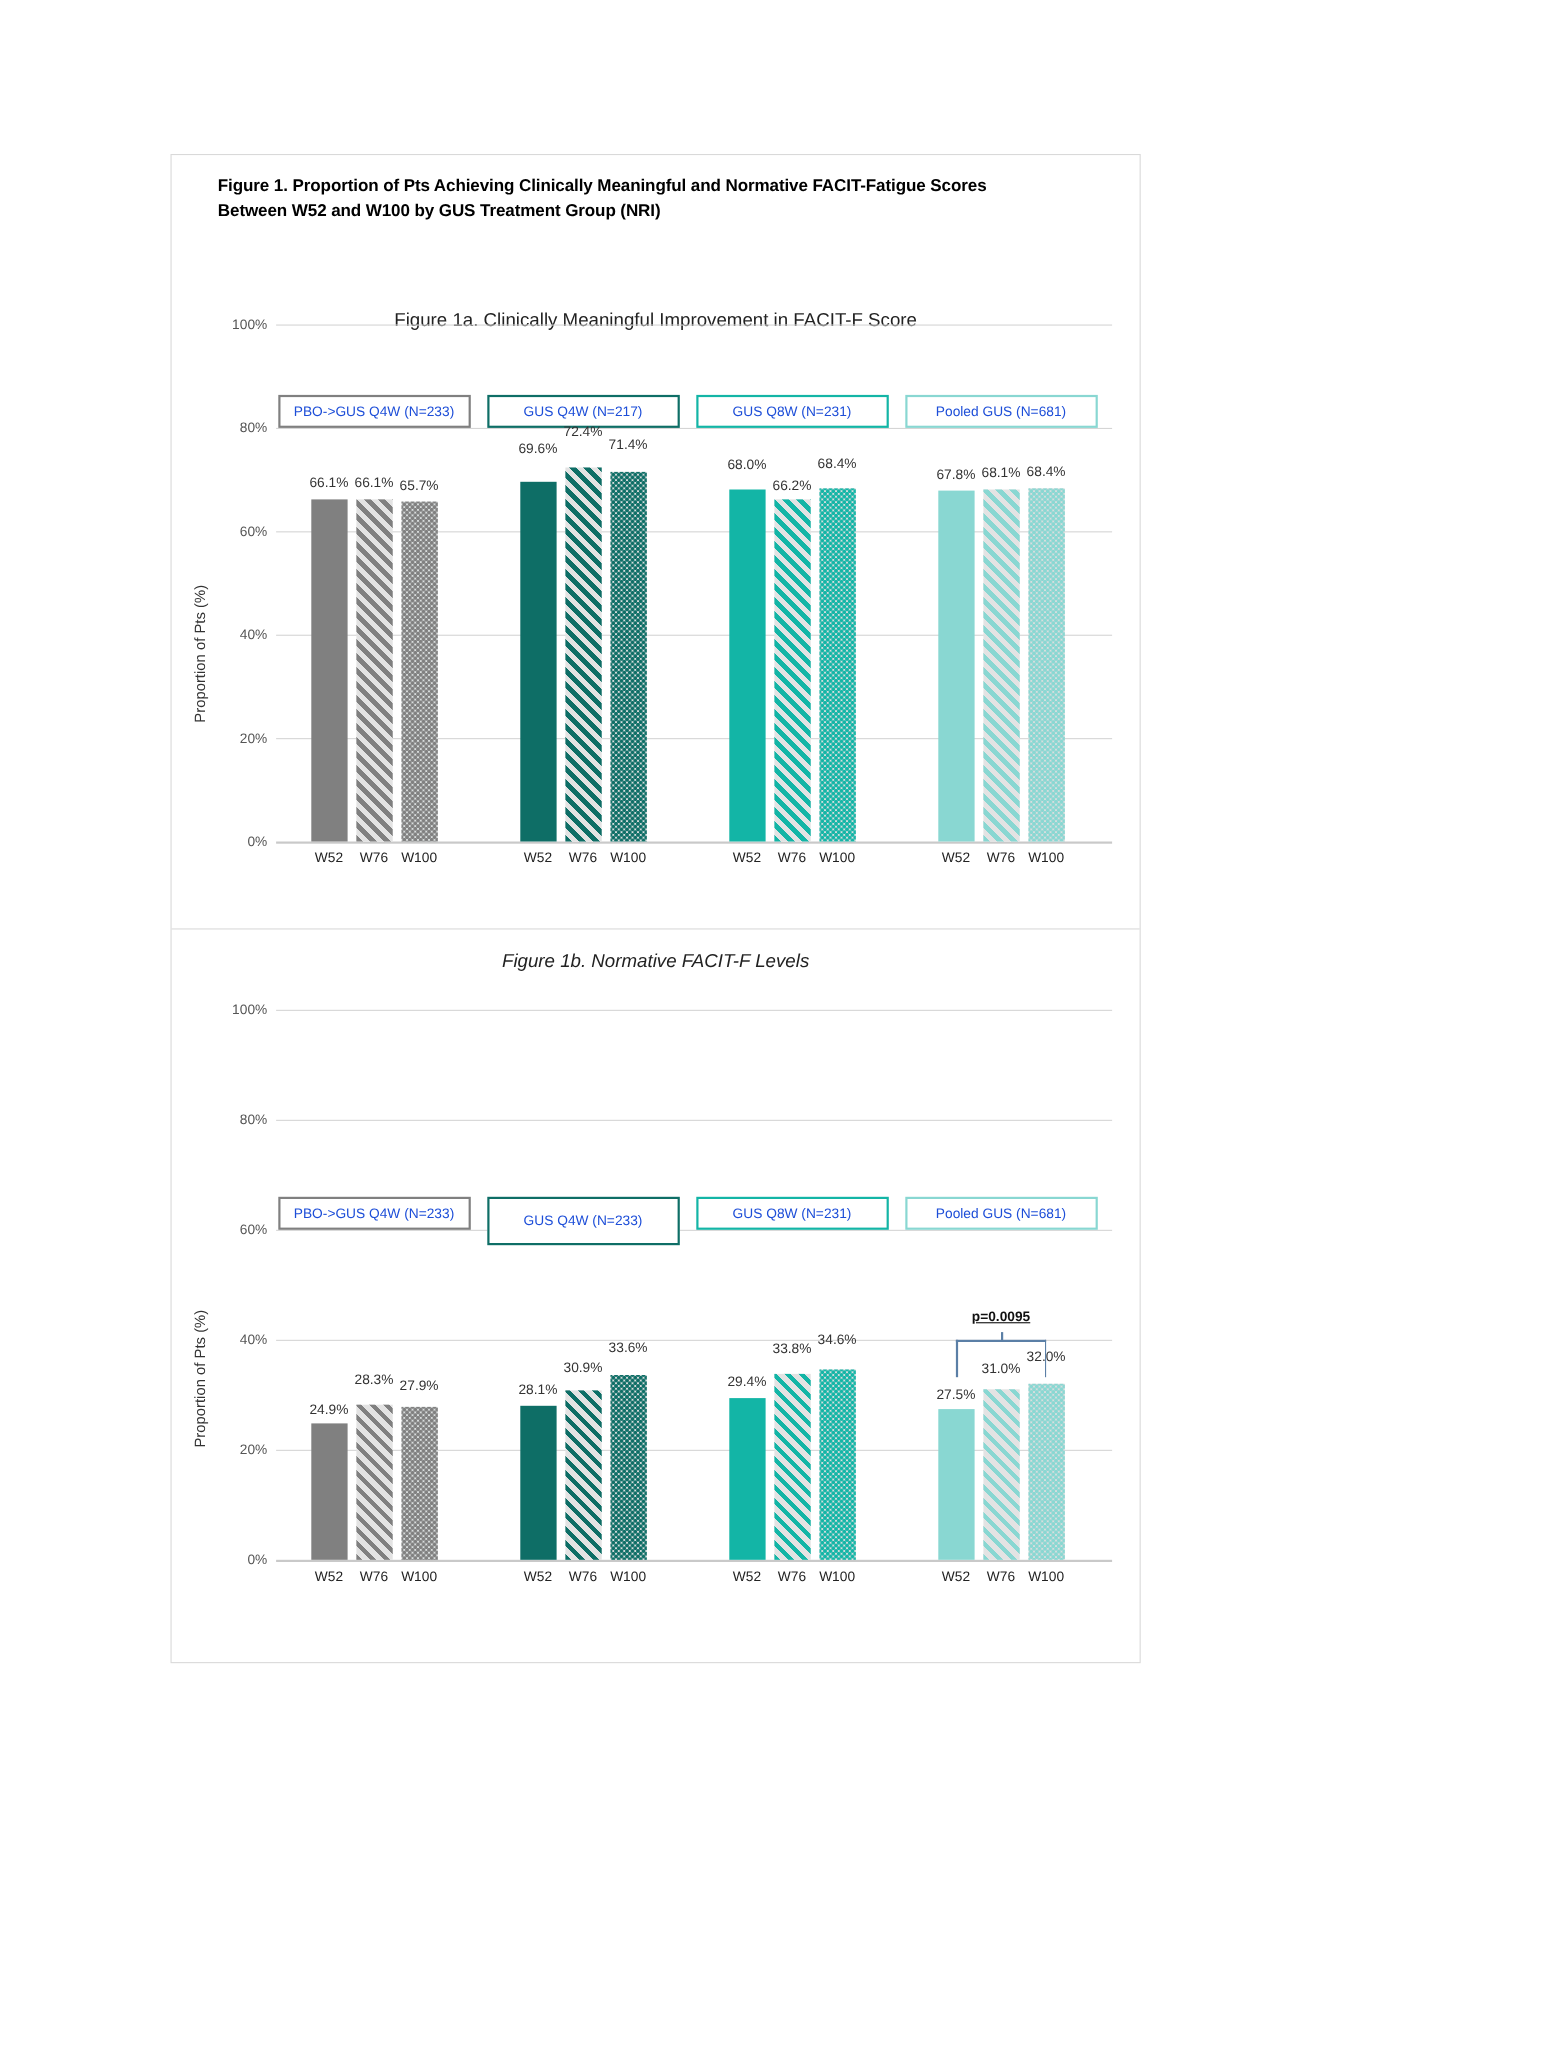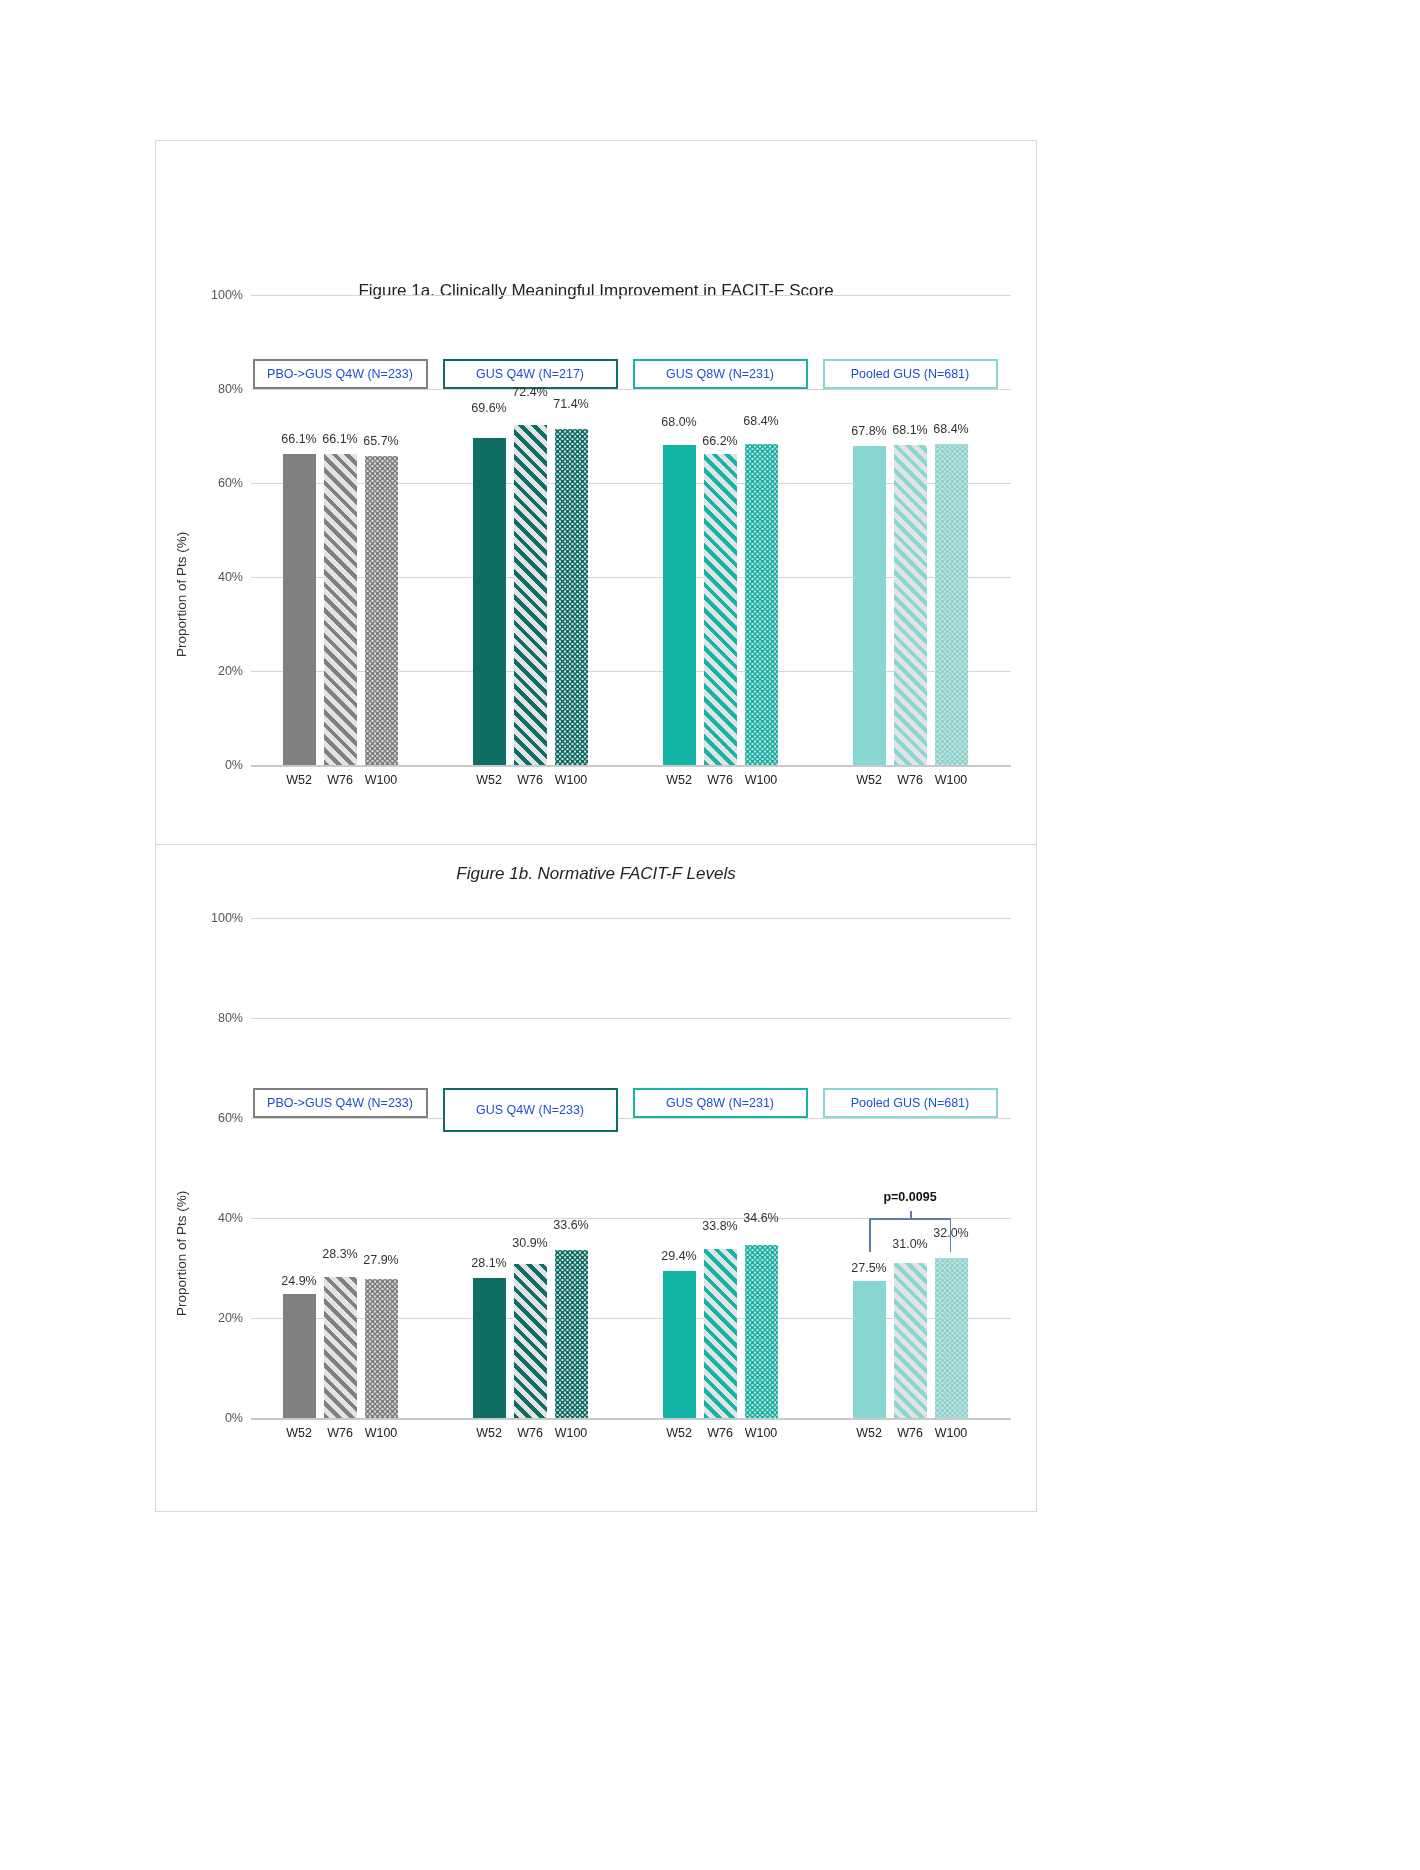--- a/index.html
+++ b/index.html
@@ -117,20 +117,24 @@
     transform:translateX(-50%);
   }
   .pval-bracket{position:absolute;}
   .pval-bracket i{position:absolute;background:#5b7fa6;display:block;}
 </style>
 </head>
 <body>
 
 <div class="page">
 
+  <div class="fig-title">
+    <div>Figure 1. Proportion of Pts Achieving Clinically Meaningful and Normative FACIT-Fatigue Scores</div>
+    <div>Between W52 and W100 by GUS Treatment Group (NRI)</div>
+  </div>
 
   <div class="panel panel-a">
     <div class="panel-title" style="top:12px;margin-top:42px;">Figure 1a. Clinically Meaningful Improvement in FACIT-F Score</div>
     <div class="axis-title" style="left:18px;top:430px;">Proportion of Pts (%)</div>
     <div class="plot" id="plot-a" style="left:95px;top:68px;width:760px;height:470px;">
         <div class="axisline" style="top: 470px;"></div>
         <div class="ytick" style="top: 470px;">0%</div>
         <div class="gridline" style="top: 376px;"></div>
         <div class="ytick" style="top: 376px;">20%</div>
         <div class="gridline" style="top: 282px;"></div>
@@ -239,17 +243,17 @@
         <div class="xtick" style="left: 659px; top: 508px;">W76</div>
         <div class="bar" style="left: 683.5px; width: 33px; height: 160px; background-color: rgb(217, 221, 221); background-image: radial-gradient(rgb(137, 215, 210) 48%, rgba(0, 0, 0, 0) 52%), radial-gradient(rgb(137, 215, 210) 48%, rgba(0, 0, 0, 0) 52%); background-size: 5px 5px; background-position: 0px 0px, 2.5px 2.5px;"></div>
         <div class="bar-label" style="left: 700px; top: 308px;">32.0%</div>
         <div class="xtick" style="left: 700px; top: 508px;">W100</div>
         <div class="pval-bracket" style="left: 618px; top: 300px; width: 82px; height: 34px;">
           <i style="left:0;top:0;width:100%;height:1.5px;"></i>
           <i style="left:0;top:0;width:1.5px;height:34px;"></i>
           <i style="right:0;top:0;width:1.5px;height:34px;"></i>
           <i style="left:50%;top:-7px;width:1.5px;height:8px;"></i>
         </div>
-        <div class="pval-text" style="left: 659px; top: 272px;">p=0.0095</div>
+        <div class="pval-text" style="left: 659px; top: 272px; text-decoration: underline;">p=0.0095</div>
       </div>
   </div>
 
 </div>
 
 </body></html>

